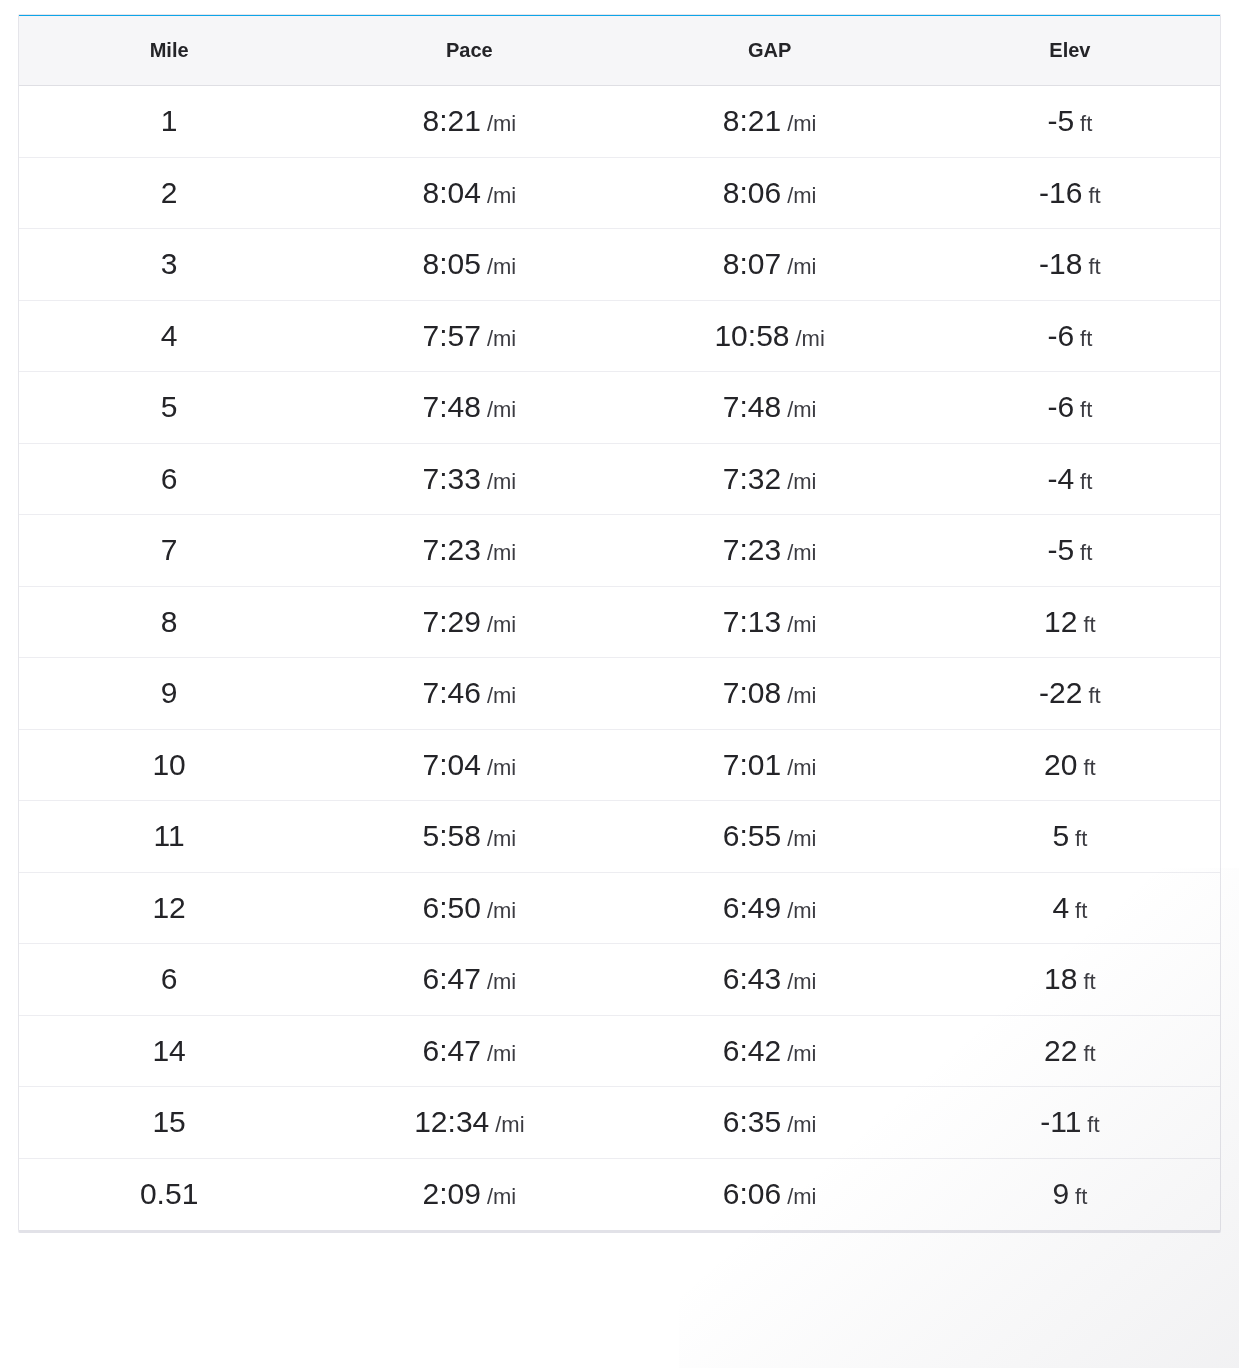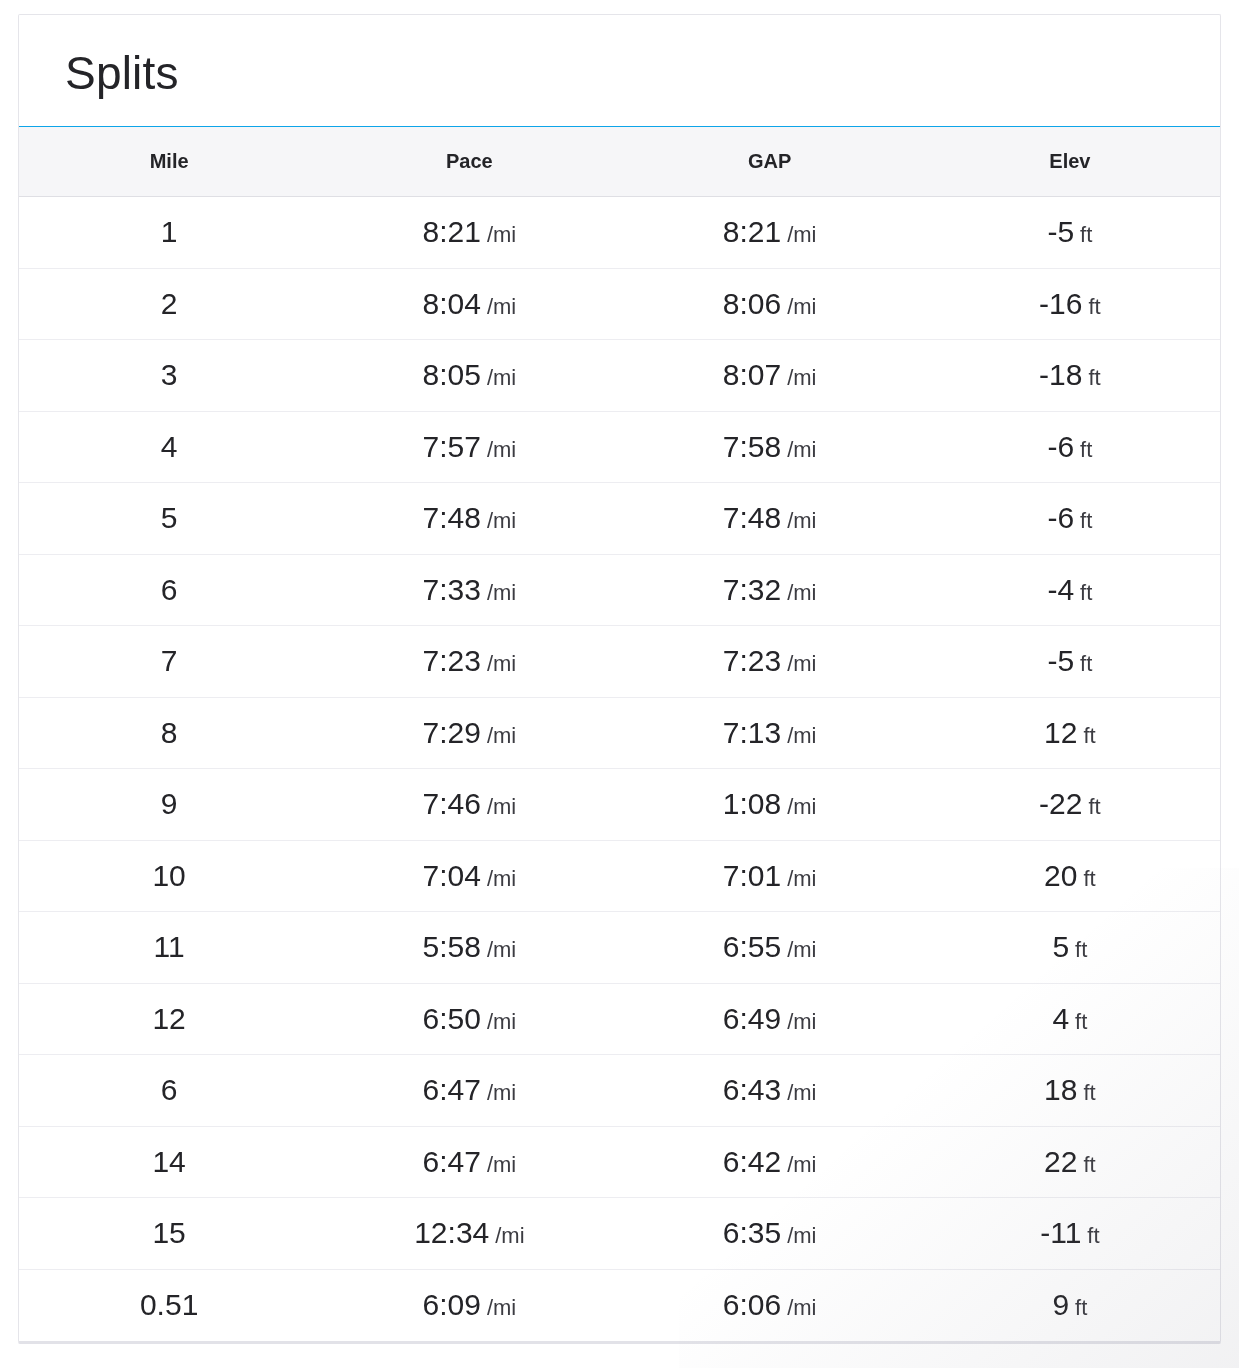--- a/index.html
+++ b/index.html
@@ -67,21 +67,20 @@
                 rgba(120,120,135,0) 42%,
                 rgba(120,120,135,0.10) 100%);
     pointer-events: none;
     z-index: 5;
   }
 </style>
 </head>
 <body>
 
 <div class="card">
-  <div class="card-title">Splits</div>
 
   <table class="splits">
     <thead>
       <tr>
         <th>Mile</th>
         <th>Pace</th>
         <th>GAP</th>
         <th>Elev</th>
       </tr>
     </thead>
@@ -103,21 +102,21 @@
   <tr>
     <td><span>3</span></td>
     <td><span>8:05</span><span class="unit">/mi</span></td>
     <td><span>8:07</span><span class="unit">/mi</span></td>
     <td><span>-18</span><span class="unit">ft</span></td>
   </tr>
 
   <tr>
     <td><span>4</span></td>
     <td><span>7:57</span><span class="unit">/mi</span></td>
-    <td><span>7:58</span><span class="unit">/mi</span></td>
+    <td><span>10:58</span><span class="unit">/mi</span></td>
     <td><span>-6</span><span class="unit">ft</span></td>
   </tr>
 
   <tr>
     <td><span>5</span></td>
     <td><span>7:48</span><span class="unit">/mi</span></td>
     <td><span>7:48</span><span class="unit">/mi</span></td>
     <td><span>-6</span><span class="unit">ft</span></td>
   </tr>
 
@@ -138,21 +137,21 @@
   <tr>
     <td><span>8</span></td>
     <td><span>7:29</span><span class="unit">/mi</span></td>
     <td><span>7:13</span><span class="unit">/mi</span></td>
     <td><span>12</span><span class="unit">ft</span></td>
   </tr>
 
   <tr>
     <td><span>9</span></td>
     <td><span>7:46</span><span class="unit">/mi</span></td>
-    <td><span>1:08</span><span class="unit">/mi</span></td>
+    <td><span>7:08</span><span class="unit">/mi</span></td>
     <td><span>-22</span><span class="unit">ft</span></td>
   </tr>
 
   <tr>
     <td><span>10</span></td>
     <td><span>7:04</span><span class="unit">/mi</span></td>
     <td><span>7:01</span><span class="unit">/mi</span></td>
     <td><span>20</span><span class="unit">ft</span></td>
   </tr>
 
@@ -186,21 +185,21 @@
 
   <tr>
     <td><span>15</span></td>
     <td><span>12:34</span><span class="unit">/mi</span></td>
     <td><span>6:35</span><span class="unit">/mi</span></td>
     <td><span>-11</span><span class="unit">ft</span></td>
   </tr>
 
   <tr>
     <td><span>0.51</span></td>
-    <td><span>6:09</span><span class="unit">/mi</span></td>
+    <td><span>2:09</span><span class="unit">/mi</span></td>
     <td><span>6:06</span><span class="unit">/mi</span></td>
     <td><span>9</span><span class="unit">ft</span></td>
   </tr>
 </tbody>
   </table>
 </div>
 
 <div class="corner-shade"></div>
 
 </body></html>

